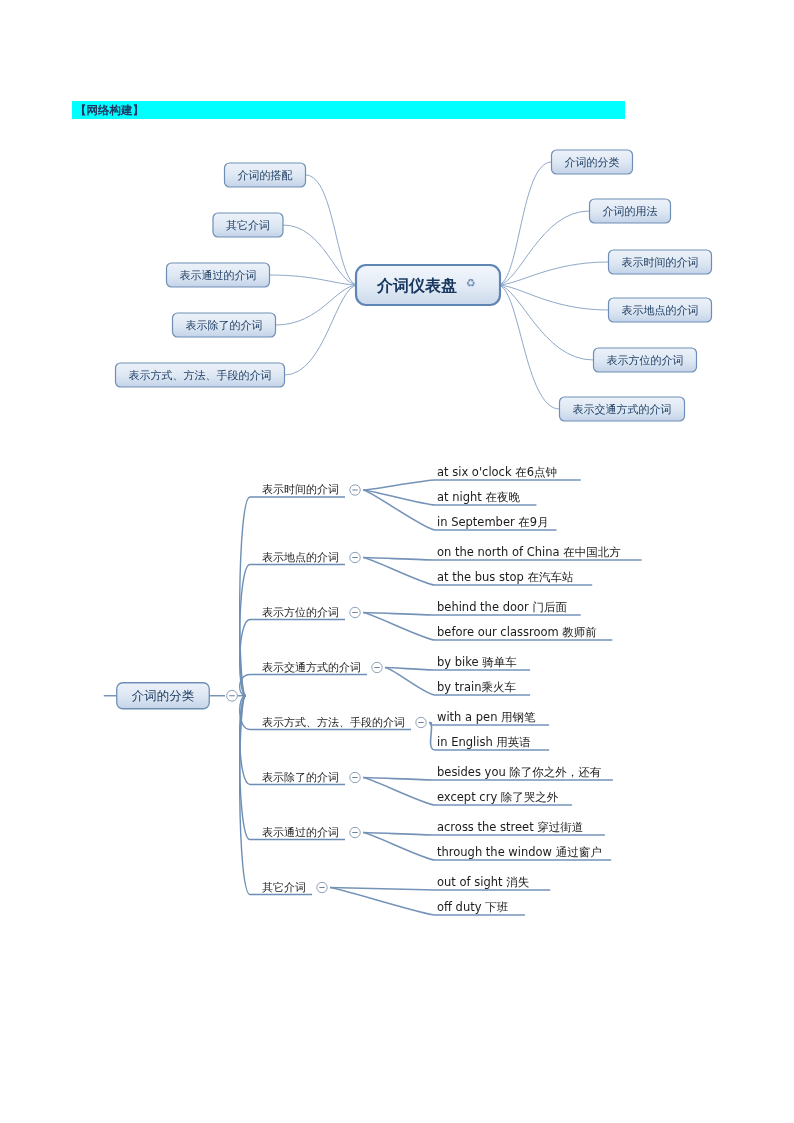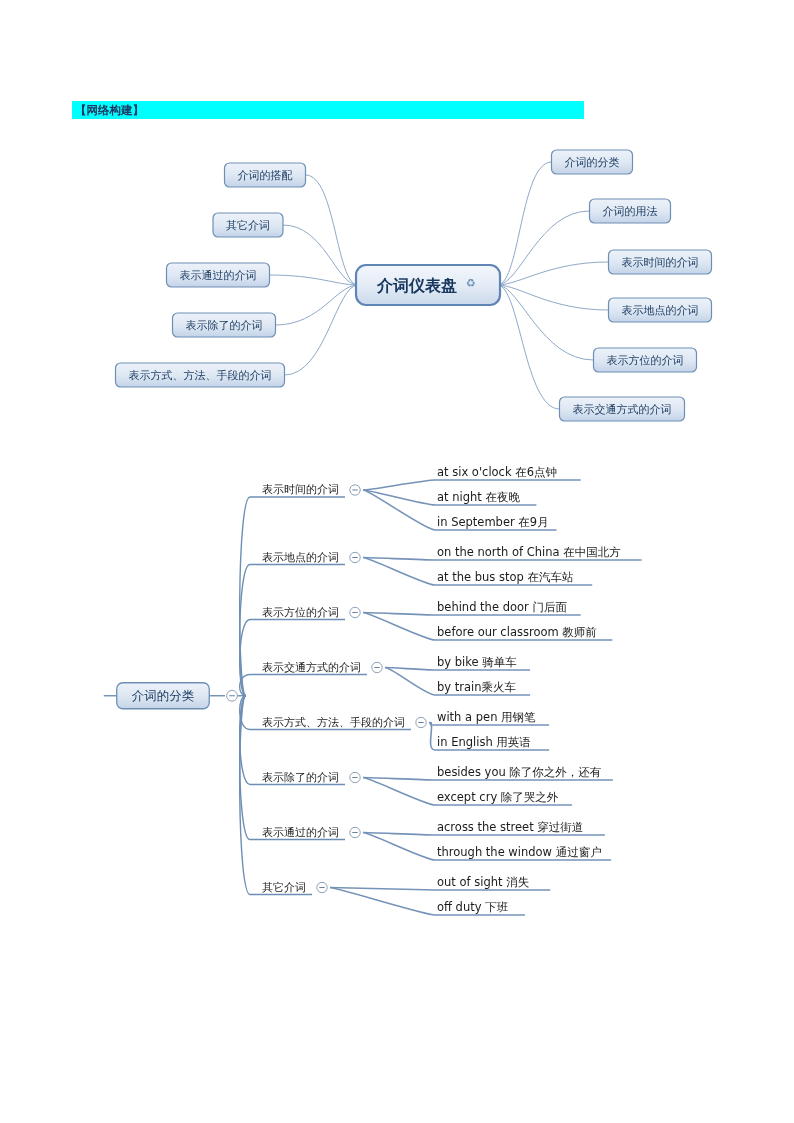--- a/index.html
+++ b/index.html
@@ -9,21 +9,21 @@
     font-family:"Liberation Sans","DejaVu Sans",sans-serif;
     position:relative;
     overflow:hidden;
   }
   .page{position:absolute;inset:0;}
 
   
   .banner{
     position:absolute;
     left:72px; top:101px;
-    width:512px; height:18px;
+    width:553px; height:18px;
     background:#00FFFF;
     display:flex; align-items:center;
   }
   .banner-label{
     font-family:"DejaVu Sans","Liberation Sans",sans-serif;
     font-size:11.5px;
     font-weight:bold;
     color:#1F3864;
     padding-left:3px;
     letter-spacing:0px;

